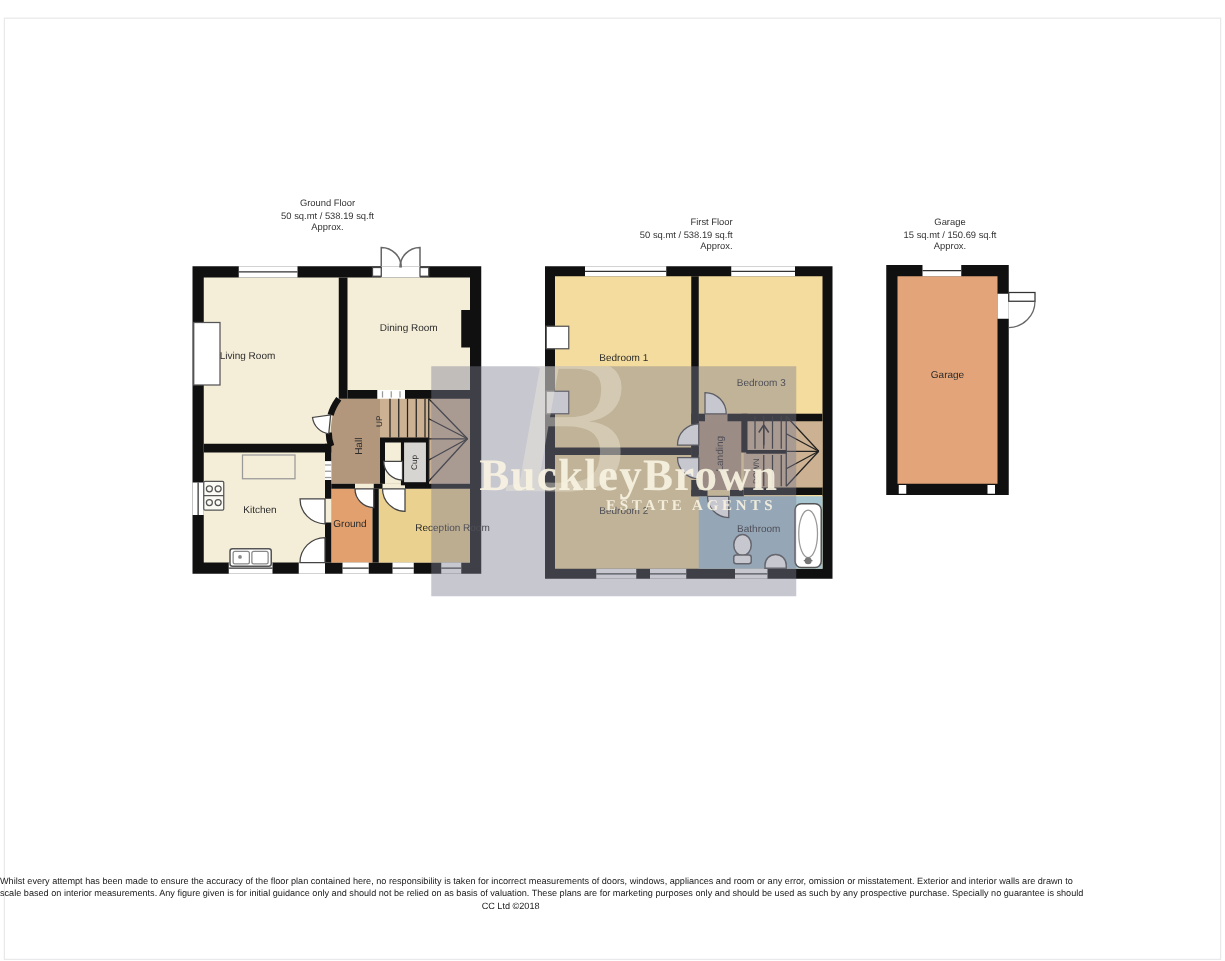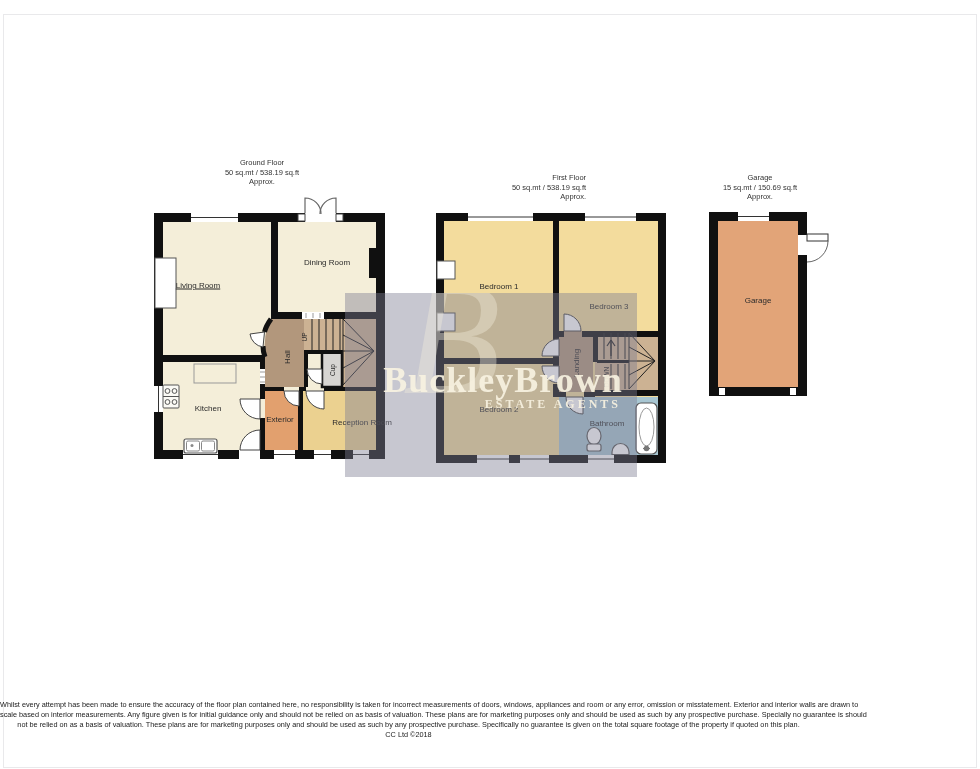--- a/index.html
+++ b/index.html
@@ -245,24 +245,24 @@
     <div>First Floor</div>
     <div>50 sq.mt / 538.19 sq.ft</div>
     <div>Approx.</div>
   </div>
   <div class="phead" style="left:760px;top:173px;">
     <div>Garage</div>
     <div>15 sq.mt / 150.69 sq.ft</div>
     <div>Approx.</div>
   </div>
 
-  <div class="label" style="left:198px;top:285px;text-decoration:underline;">Living Room</div>
+  <div class="label" style="left:198px;top:285px;">Living Room</div>
   <div class="label" style="left:327px;top:262px;">Dining Room</div>
   <div class="label" style="left:208px;top:408px;">Kitchen</div>
-  <div class="label" style="left:280px;top:419px;">Exterior</div>
+  <div class="label" style="left:280px;top:419px;">Ground</div>
   <div class="label multi" style="left:336px;top:423px;margin-left:26px;">Reception Room</div>
   <div class="rlabel" style="left:287px;top:357px;">Hall</div>
   <div class="rlabel tiny" style="left:304px;top:337px;">UP</div>
   <div class="rlabel tiny" style="left:332px;top:370px;">Cup</div>
 
   <div class="label" style="left:499px;top:286px;">Bedroom 1</div>
   <div class="label" style="left:609px;top:270px;margin-top:36px;">Bedroom 3</div>
   <div class="label" style="left:499px;top:409px;">Bedroom 2</div>
   <div class="label" style="left:607px;top:423px;">Bathroom</div>
   <div class="rlabel" style="left:576px;top:363px;">Landing</div>
@@ -272,16 +272,15 @@
 
   <div class="wm">
     <span class="wm-mono">B</span>
     <div class="wm-brand">BuckleyBrown</div>
     <div class="wm-tag">ESTATE AGENTS</div>
   </div>
 
   <div class="disc">
     <div>Whilst every attempt has been made to ensure the accuracy of the floor plan contained here, no responsibility is taken for incorrect measurements of doors, windows, appliances and room or any error, omission or misstatement. Exterior and interior walls are drawn to</div>
     <div>scale based on interior measurements. Any figure given is for initial guidance only and should not be relied on as basis of valuation. These plans are for marketing purposes only and should be used as such by any prospective purchase. Specially no guarantee is should</div>
-    <div>not be relied on as a basis of valuation. These plans are for marketing purposes only and should be used as such by any prospective purchase. Specifically no guarantee is given on the total square footage of the property if quoted on this plan.</div>
     <div>CC Ltd ©2018</div>
   </div>
 </div>
 
 </body></html>

